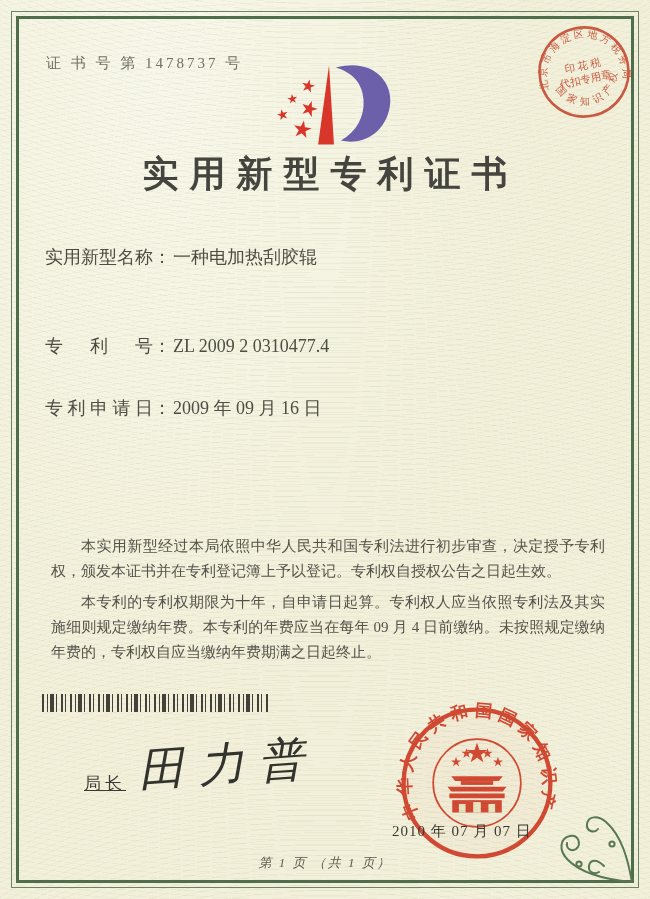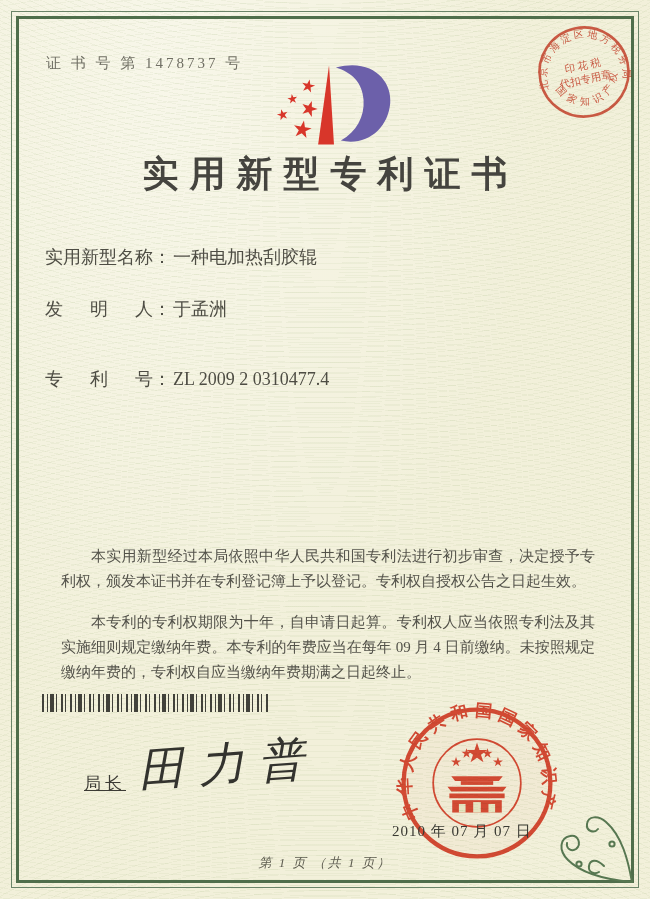--- a/index.html
+++ b/index.html
@@ -31,26 +31,26 @@
   }
   .logo{position:absolute;left:250px;top:53px;width:158px;height:100px;}
   .title{
     position:absolute;left:0;top:150px;width:100%;
     text-align:center;font-size:36px;font-weight:600;
     letter-spacing:11px;color:#45443f;text-indent:11px;
   }
   .field-row{position:absolute;left:45px;width:570px;font-size:18px;color:#4e4d44;white-space:nowrap;}
   .field-label{display:inline-block;width:6em;text-align:justify;text-align-last:justify;}
   .field-colon{display:inline-block;margin-right:2px;}
-  .row-0{top:245px}.row-1{top:297px}.row-2{top:367px}.row-3{top:396px}.row-4{top:444px}.row-5{top:493px}
+  .row-0{top:245px}.row-1{top:297px}.row-2{top:334px}.row-3{top:396px}.row-4{top:444px}.row-5{top:493px}
   .body-text{
     position:absolute;left:45px;top:528px;width:566px;
     font-size:15px;line-height:25px;color:#53524a;text-align:justify;
   }
-  .body-text p{margin:16px;text-indent:2em;}
+  .body-text p{margin:6px;text-indent:2em;}
   .barcode{
     position:absolute;left:42px;top:694px;width:228px;height:18px;
     background:repeating-linear-gradient(90deg,
       #23231f 0 2px, transparent 2px 5px,
       #23231f 5px 6px, transparent 6px 8px,
       #23231f 8px 12px, transparent 12px 14px,
       #23231f 14px 15px, transparent 15px 19px,
       #23231f 19px 21px, transparent 21px 23px,
       #23231f 23px 24px, transparent 24px 28px);
     opacity:.85;
@@ -119,25 +119,25 @@
       <use href="#lstar" transform="translate(33,62) scale(0.58) rotate(-15)"></use>
       <use href="#lstar" transform="translate(53,77) scale(0.95) rotate(10)"></use>
     </g>
   </svg>
 
   <div class="title">实用新型专利证书</div>
 
   <div class="field-row row-0">
     <span class="field-label">实用新型名称</span><span class="field-colon">：</span><span>一种电加热刮胶辊</span>
   </div>
-  <div class="field-row row-1">
-    <span class="field-label">发明人</span><span class="field-colon">：</span><span>于孟洲</span>
-  </div>
   <div class="field-row row-2">
     <span class="field-label">专利号</span><span class="field-colon">：</span><span>ZL 2009 2 0310477.4</span>
+  </div>
+  <div class="field-row row-3">
+    <span class="field-label">专利申请日</span><span class="field-colon">：</span><span>2009 年 09 月 16 日</span>
   </div>
 
   <div class="body-text">
     <p>本实用新型经过本局依照中华人民共和国专利法进行初步审查，决定授予专利权，颁发本证书并在专利登记簿上予以登记。专利权自授权公告之日起生效。</p>
     <p>本专利的专利权期限为十年，自申请日起算。专利权人应当依照专利法及其实施细则规定缴纳年费。本专利的年费应当在每年 09 月 4 日前缴纳。未按照规定缴纳年费的，专利权自应当缴纳年费期满之日起终止。</p>
   </div>
 
   <div class="barcode"></div>
 
   <div class="signer-title">局长</div>

